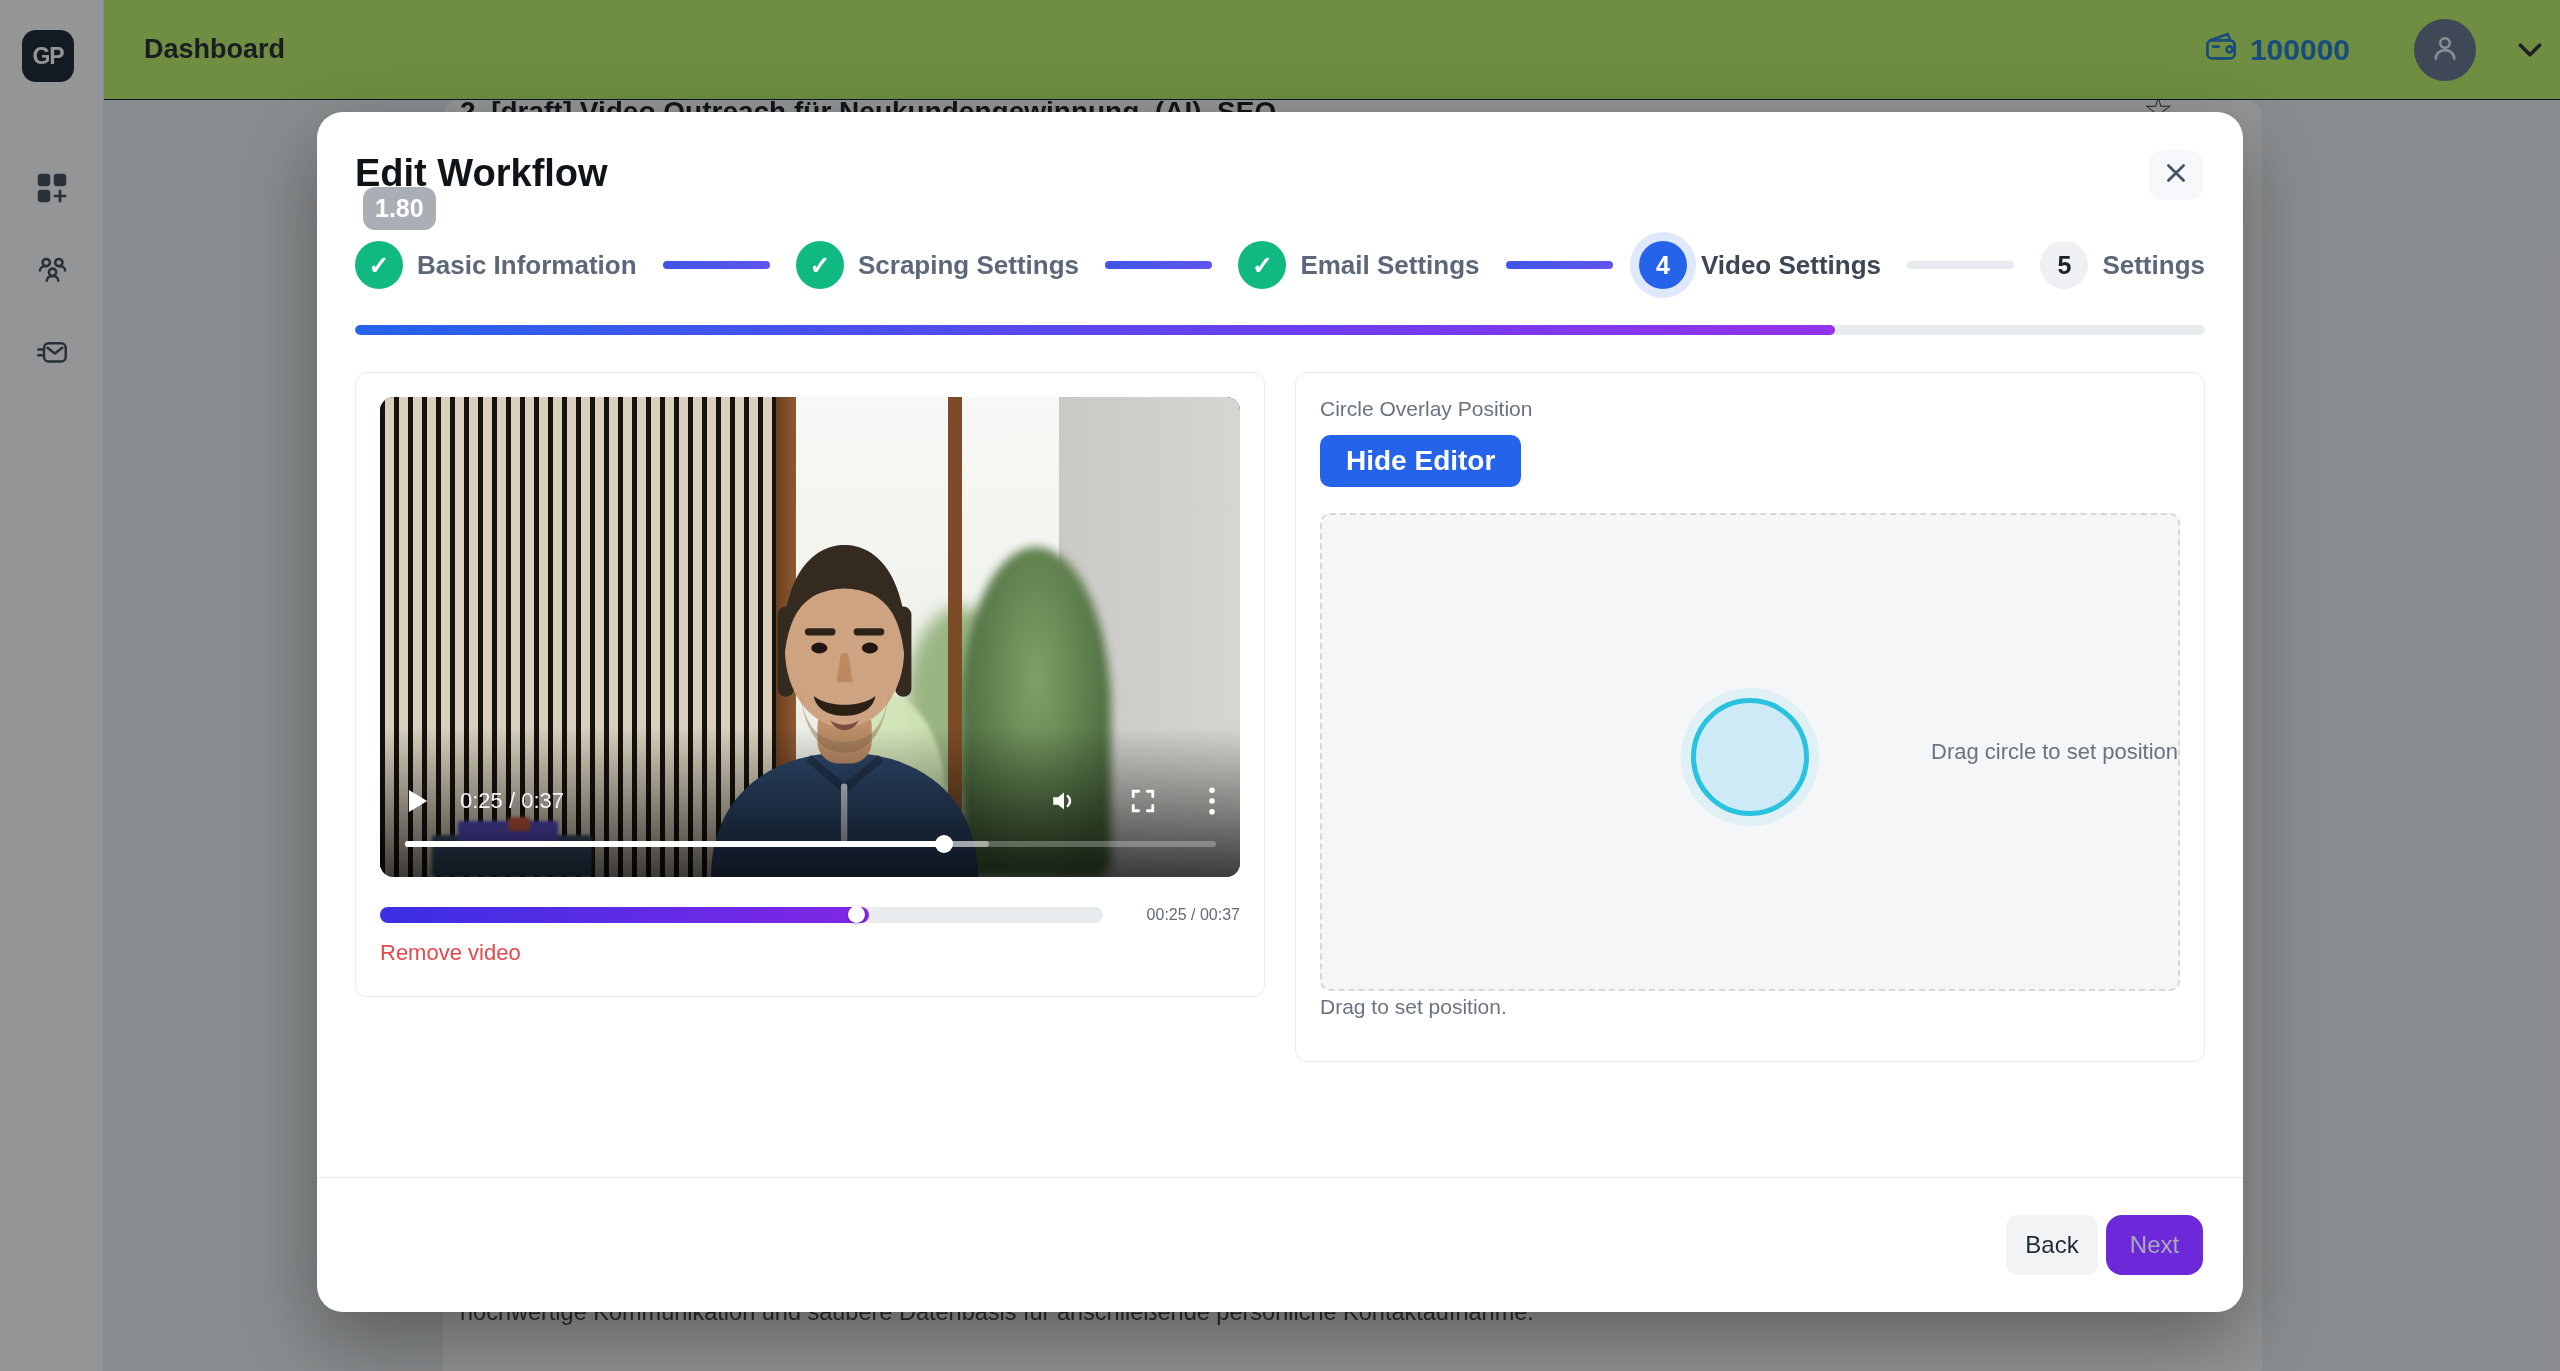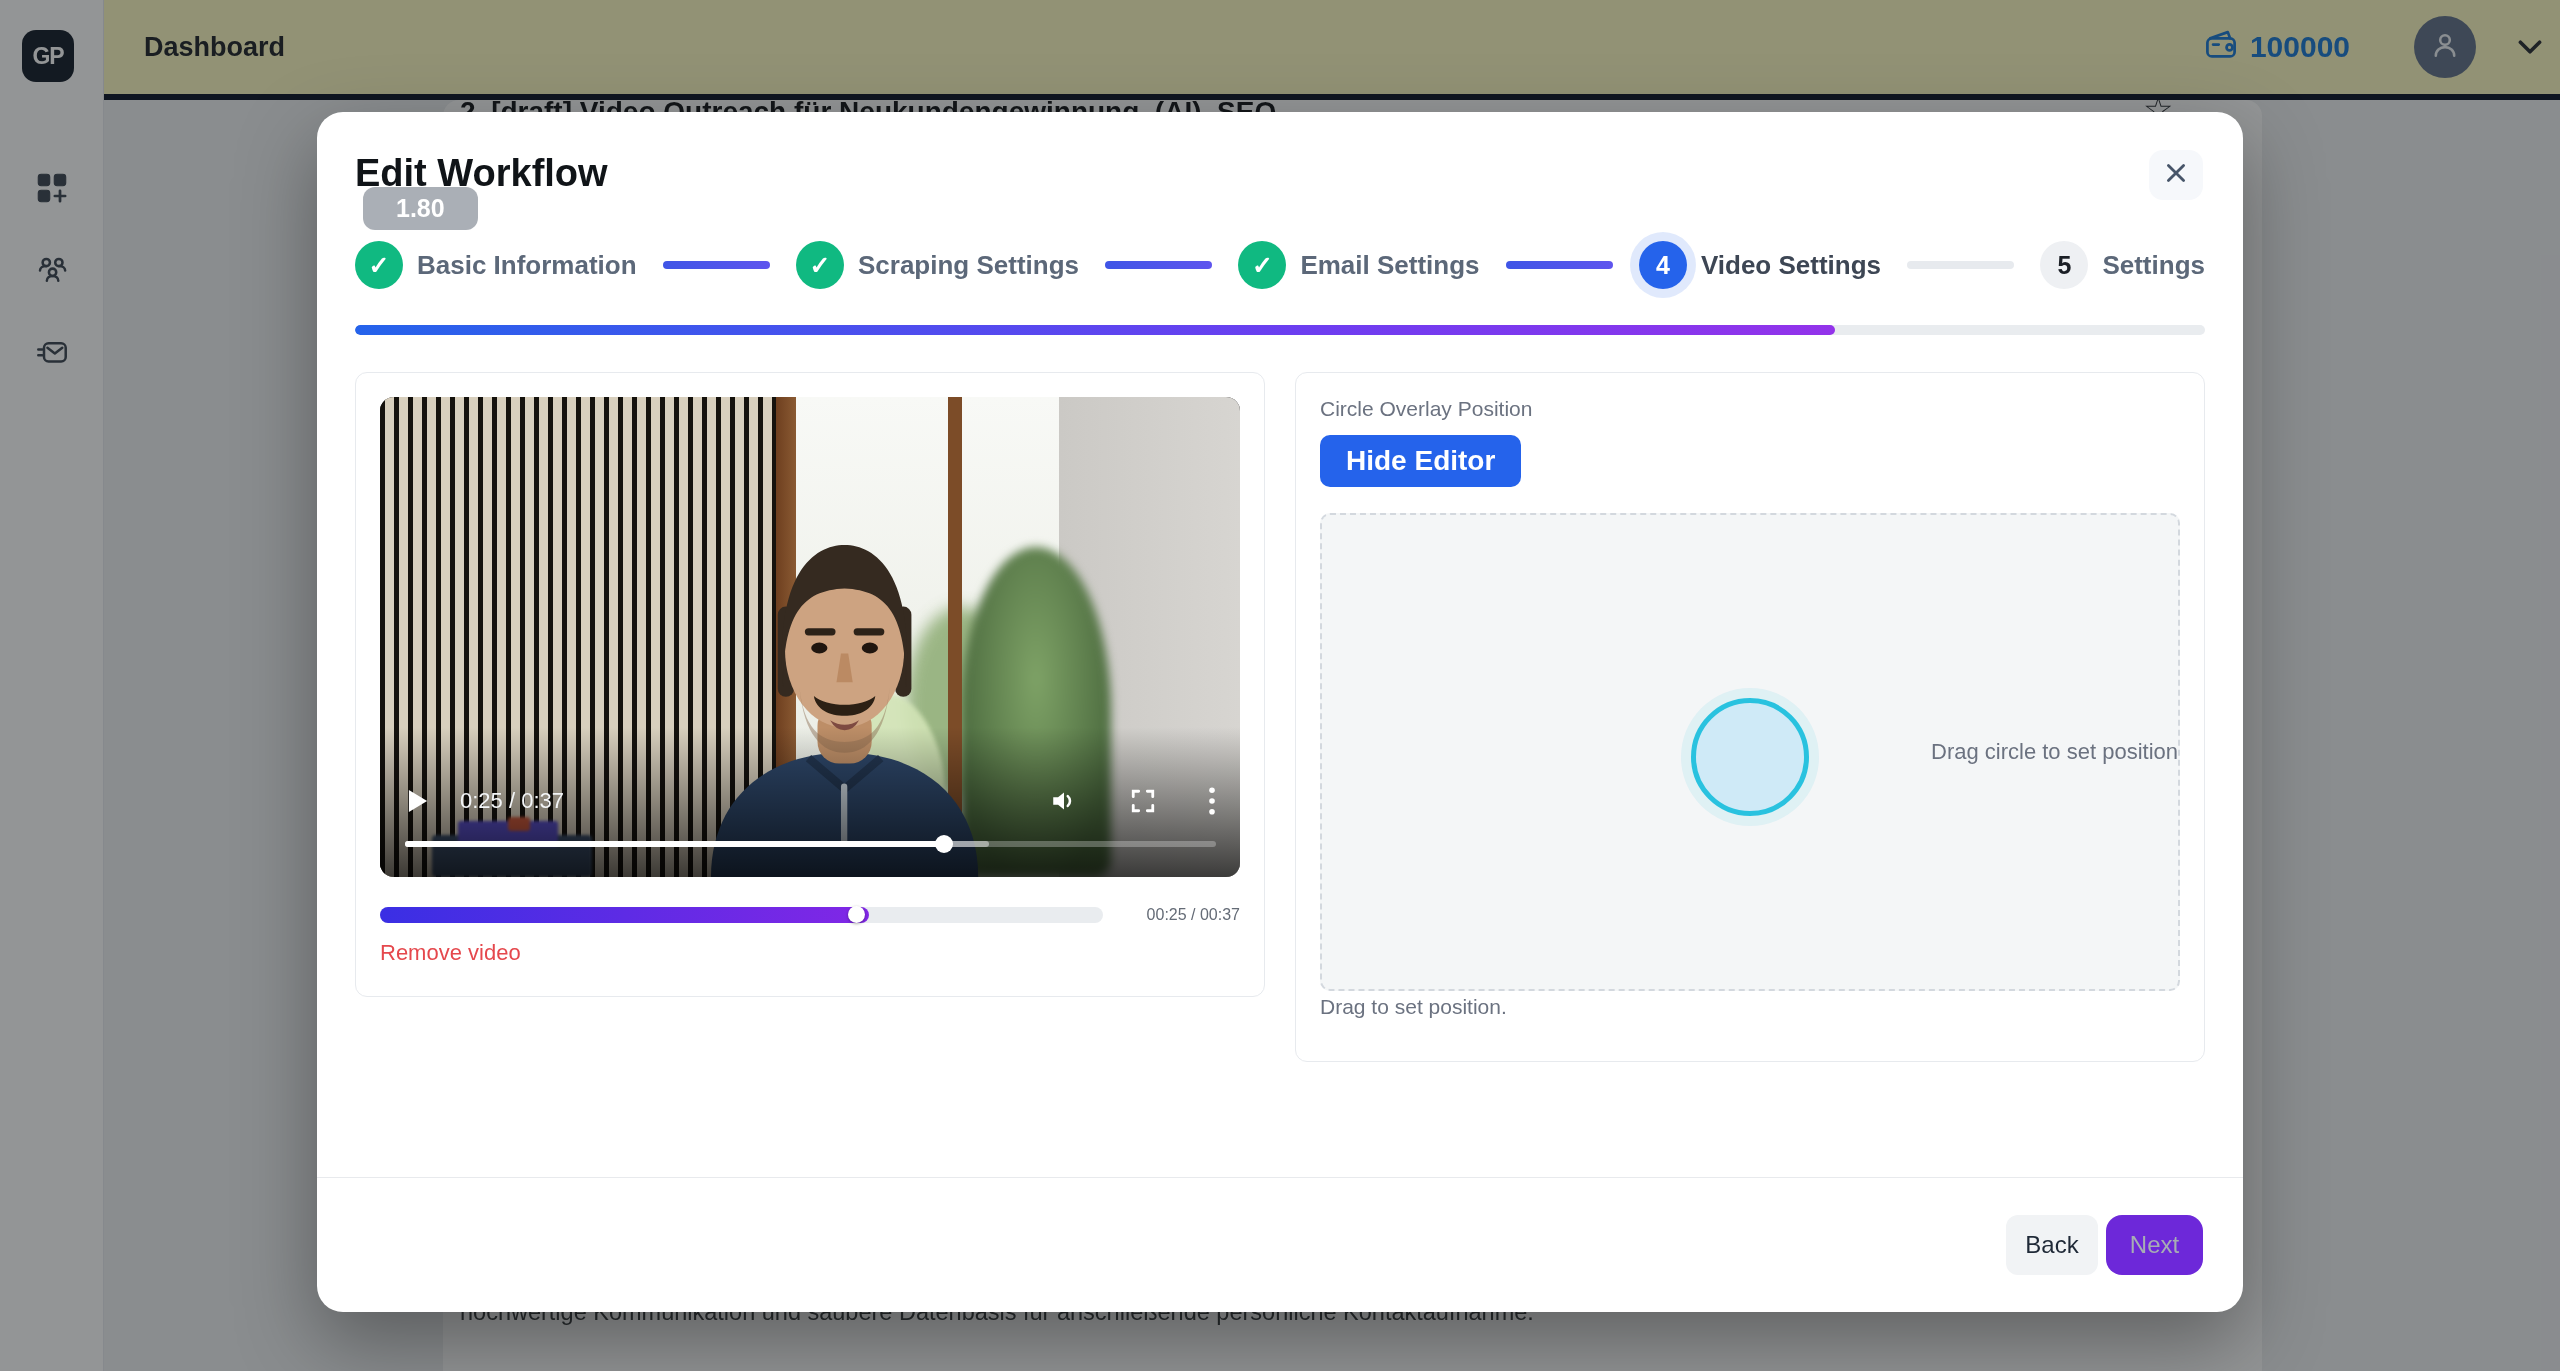--- a/index.html
+++ b/index.html
@@ -5,40 +5,40 @@
   * { margin:0; padding:0; box-sizing:border-box; }
   html,body { width:2560px; height:1371px; overflow:hidden; }
   body { font-family:"Liberation Sans", sans-serif; }
   .stage { position:relative; width:2560px; height:1371px; background:#eef0f2; overflow:hidden; }
 
   
   .sidebar { position:absolute; left:0; top:0; width:104px; height:100%; background:#fff; border-right:1px solid #e7eaee; z-index:10; }
   .logo { position:absolute; left:22px; top:30px; width:52px; height:52px; border-radius:14px; background:#17202c; color:#fff; display:flex; align-items:center; justify-content:center; font-size:23px; font-weight:800; letter-spacing:-1px; }
   .side-btn { position:absolute; left:28px; width:48px; height:48px; display:flex; align-items:center; justify-content:center; border-radius:10px; }
   .side-btn svg { stroke:#3f4854; }
-  .topbar { position:absolute; left:104px; top:0; right:0; height:100px; background:#fef9c3; border-bottom:6px solid #0f172a; display:flex; align-items:center; z-index:10; }
+  .topbar { position:absolute; left:104px; top:0; right:0; height:100px; background:#bef264; border-bottom:1px solid #0f172a; display:flex; align-items:center; z-index:10; }
   .crumb { margin-left:40px; font-size:27px; font-weight:600; color:#23272d; }
   .top-right { margin-left:auto; display:flex; align-items:center; padding-right:18px; }
   .credits { display:flex; align-items:center; gap:12px; color:#1e7ad4; font-size:30px; font-weight:700; }
   .avatar { width:62px; height:62px; border-radius:50%; background:#64748b; display:flex; align-items:center; justify-content:center; margin-left:64px; }
   .chev { margin-left:42px; display:flex; }
 
   .bg-card { position:absolute; left:443px; top:100px; width:1819px; height:1271px; background:#fff; border-radius:16px 16px 0 0; z-index:5; }
   .bg-card-title { position:absolute; left:17px; top:-4px; font-size:28px; font-weight:700; color:#17191c; white-space:nowrap; }
   .bg-star { position:absolute; left:1700px; top:-8px; font-size:34px; color:#2f3338; line-height:34px; }
   .bg-card-body { position:absolute; left:17px; top:1166px; width:1790px; font-size:23.5px; line-height:31px; color:#3c4043; }
 
   
   .dim { position:absolute; inset:0; background:rgba(16,19,23,0.45); z-index:40; }
 
   
   .modal { position:absolute; left:317px; top:112px; width:1926px; height:1200px; background:#fff; border-radius:26px; z-index:50; box-shadow:0 30px 80px rgba(0,0,0,.35); padding:0 38px; }
   .modal-title { padding-top:40px; font-size:38px; font-weight:700; color:#101418; }
   .close-btn { position:absolute; right:40px; top:38px; width:54px; height:50px; border-radius:14px; background:#f6f8fb; display:flex; align-items:center; justify-content:center; cursor:pointer; }
-  .zoom-badge { position:absolute; left:46px; top:75px; padding:7px 33px; background:rgba(158,164,172,0.88); border-radius:12px; color:#fff; font-size:25px; font-weight:600; }
+  .zoom-badge { position:absolute; left:46px; top:75px; padding:7px 12px; background:rgba(158,164,172,0.88); border-radius:12px; color:#fff; font-size:25px; font-weight:600; }
 
   .stepper { margin-top:46px; display:flex; align-items:center; }
   .step { display:flex; align-items:center; gap:14px; }
   .step-circle { width:48px; height:48px; border-radius:50%; display:flex; align-items:center; justify-content:center; font-size:25px; font-weight:600; flex:none; }
   .step.complete .step-circle { background:#10b981; color:#fff; }
   .step.active .step-circle { background:#2563eb; color:#fff; box-shadow:0 0 0 9px rgba(37,99,235,0.14); }
   .step.upcoming .step-circle { background:#eef0f3; color:#1b1f26; }
   .step-label { font-size:26px; font-weight:600; color:#5c6879; white-space:nowrap; }
   .step.active .step-label { color:#3d4654; }
   .connector { flex:1; height:8px; border-radius:4px; margin:0 26px; }

